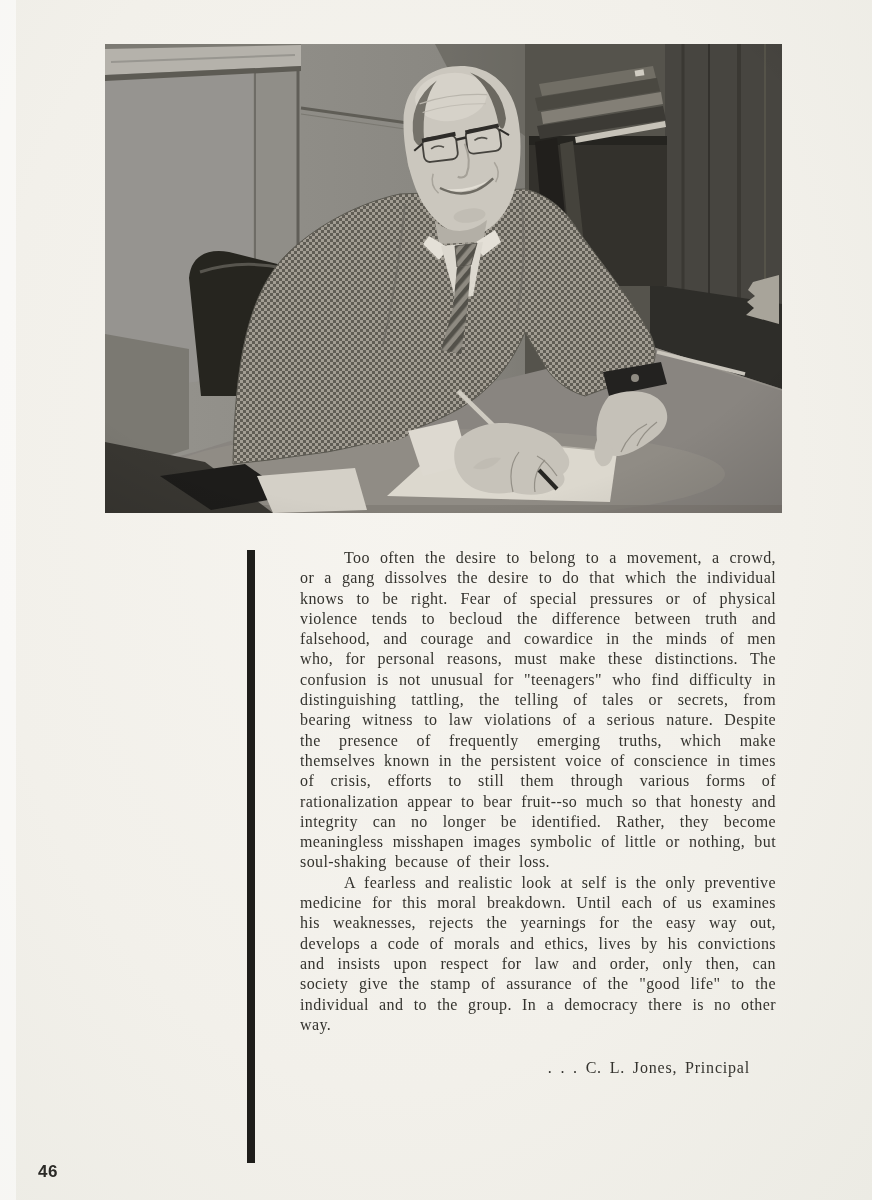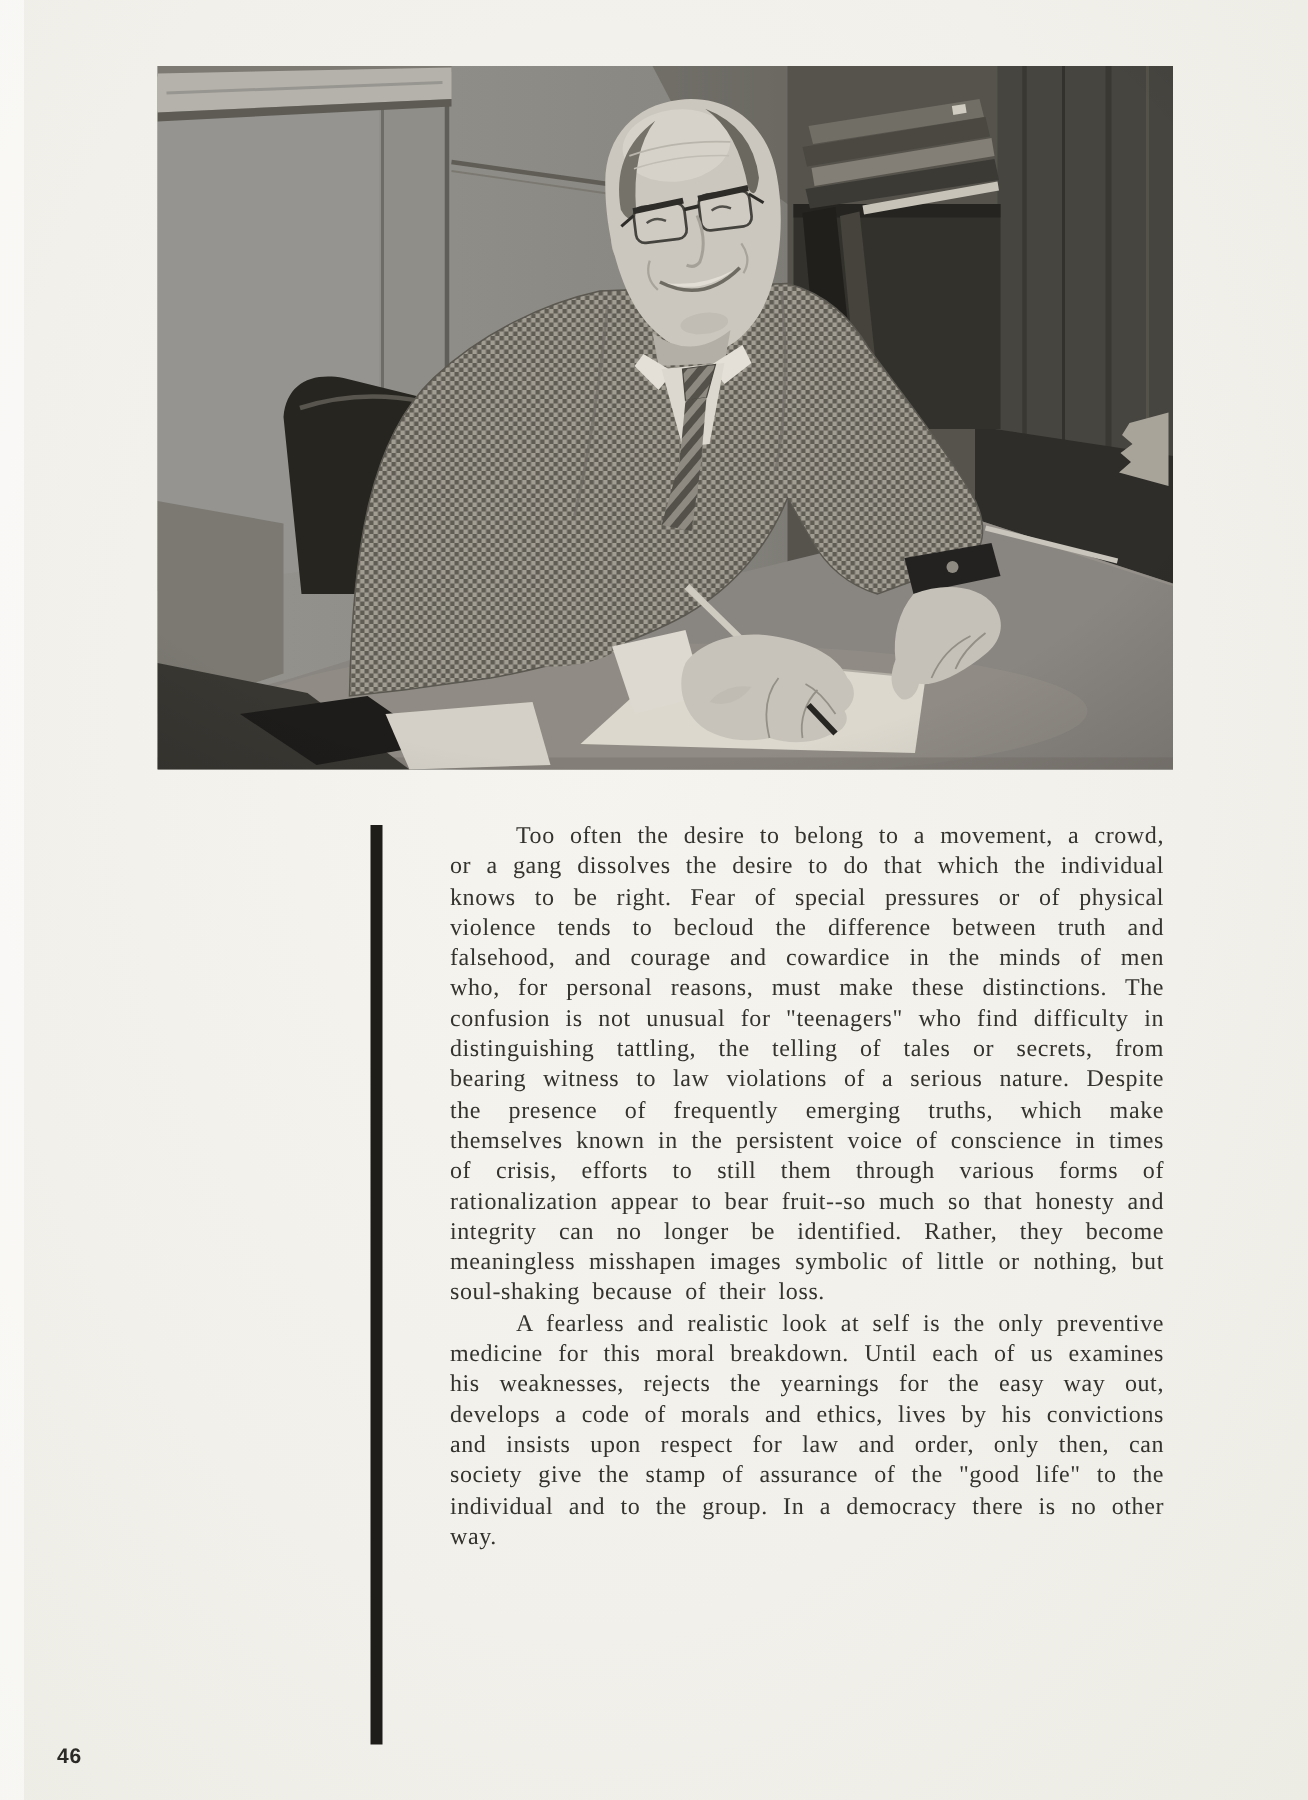--- a/index.html
+++ b/index.html
@@ -34,21 +34,21 @@
   .attribution{
     margin-top:24px;
     padding-right:26px;
     text-align:right;
     font-size:16px;letter-spacing:.8px;word-spacing:3px;
     color:#34332e;
   }
   .folio{
     position:absolute;left:38px;top:1162px;
     font-family:"Liberation Sans","DejaVu Sans",sans-serif;
-    font-weight:bold;font-size:14px;color:#2b2a27;letter-spacing:.5px;
+    font-weight:bold;font-size:17px;color:#2b2a27;letter-spacing:.5px;
   }
 </style>
 </head>
 <body>
 
 <div class="page">
   <div class="edge-light"></div>
 
   <div class="photo">
     <svg viewBox="0 0 677 469" preserveAspectRatio="none">
@@ -219,16 +219,17 @@
 
       <rect x="0" y="0" width="677" height="469" fill="url(#vig)"></rect>
     </svg>
   </div>
 
   <div class="vrule"></div>
 
   <div class="essay">
     <p>Too often the desire to belong to a movement, a crowd, or a gang dissolves the desire to do that which the individual knows to be right. Fear of special pressures or of physical violence tends to becloud the difference between truth and falsehood, and courage and cowardice in the minds of men who, for personal reasons, must make these distinctions. The confusion is not unusual for "teenagers" who find difficulty in distinguishing tattling, the telling of tales or secrets, from bearing witness to law violations of a serious nature. Despite the presence of frequently emerging truths, which make themselves known in the persistent voice of conscience in times of crisis, efforts to still them through various forms of rationalization appear to bear fruit--so much so that honesty and integrity can no longer be identified. Rather, they become meaningless misshapen images symbolic of little or nothing, but soul-shaking because of their loss.</p>
     <p>A fearless and realistic look at self is the only preventive medicine for this moral breakdown. Until each of us examines his weaknesses, rejects the yearnings for the easy way out, develops a code of morals and ethics, lives by his convictions and insists upon respect for law and order, only then, can society give the stamp of assurance of the "good life" to the individual and to the group. In a democracy there is no other way.</p>
+    <div class="attribution">. . . C. L. Jones, Principal</div>
   </div>
 
   <div class="folio">46</div>
 </div>
 
 </body></html>

